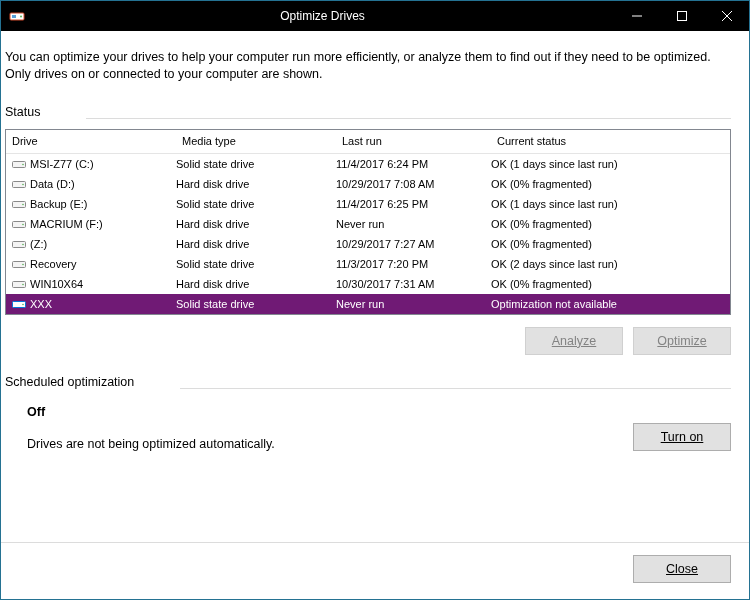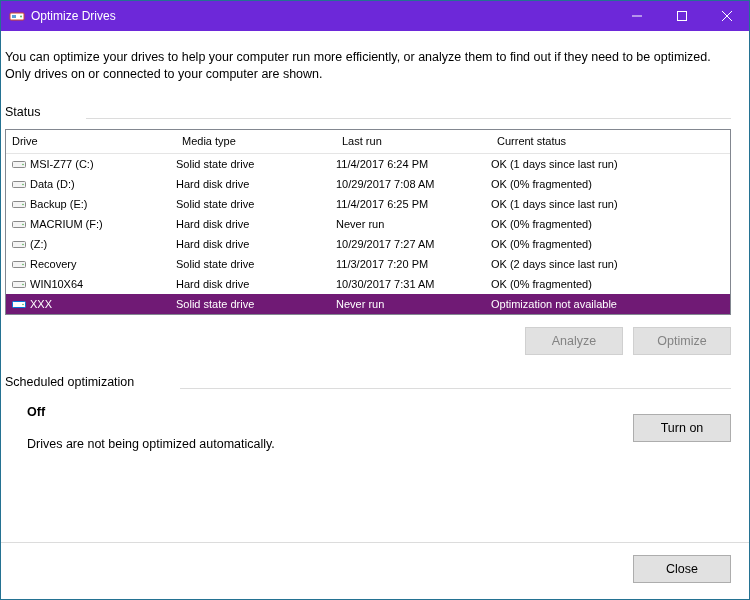--- a/index.html
+++ b/index.html
@@ -1,18 +1,18 @@
 <!DOCTYPE html>
 <html><head>
 <meta charset="utf-8">
 <style>
   * { box-sizing: border-box; margin: 0; padding: 0; font-family: "Segoe UI", Tahoma, sans-serif; }
   body { width: 750px; height: 600px; background: #fff; overflow: hidden; }
   .window { width: 750px; height: 600px; border: 1px solid #247292; display: flex; flex-direction: column; }
-  .titlebar { height: 30px; background: #6d28d9; display: flex; align-items: center; color: #fff; font-size: 12px; }
+  .titlebar { height: 30px; background: #000000; display: flex; align-items: center; color: #fff; font-size: 12px; text-align: center; }
   .titlebar .app-icon { width: 16px; height: 16px; margin: 0 6px 0 8px; display: inline-block; }
   .titlebar .title { flex: 1; }
   .titlebar .winbtn { width: 45px; height: 30px; display: flex; align-items: center; justify-content: center; color: #fff; }
   .titlebar .winbtn svg { stroke: #fff; }
   .content { flex: 1; padding: 18px 18px 0 4px; display: flex; flex-direction: column; font-size: 12.5px; color: #000; }
   .intro { line-height: 1.35; margin-bottom: 22px; }
   .section-header { display: flex; align-items: flex-end; margin-bottom: 10px; gap: 38px; }
   .section-header .label { padding-right: 8px; white-space: nowrap; }
   .section-header .rule { flex:1; height:1px; background:#dcdcdc; }
   .drive-list { border: 1px solid #828790; margin-bottom: 12px; }
@@ -20,27 +20,27 @@
   .drive-list .head { color: #000; background: #fff; border-bottom: 1px solid #e5e5e5; height: 24px; }
   .drive-list .head .cell { padding: 4px 6px; }
   .cell { overflow: hidden; text-overflow: ellipsis; white-space: nowrap; }
   .c-drive { width: 170px; padding-left: 6px; display:flex; align-items:center; gap:4px; }
   .c-media { width: 160px; }
   .c-last { width: 155px; }
   .c-status { flex: 1; }
   .drive-icon { width: 14px; height: 10px; display:inline-block; }
   .row.selected { background: #701a75; color: #fff; }
   .btn-row { display: flex; justify-content: flex-end; gap: 10px; margin-bottom: 20px; }
-  .btn { min-width: 98px; height: 28px; border: 1px solid #adadad; background: #e1e1e1; font-size: 12.5px; display:flex; align-items:center; justify-content:center; padding: 0 22px; }
+  .btn { min-width: 98px; height: 28px; border: 1px solid #adadad; background: #e1e1e1; font-size: 12.5px; display:flex; align-items:center; justify-content:center; padding: 0 22px; text-decoration: underline; }
   .btn.disabled { color: #838383; border-color: #d0d0d0; }
   .sched-body { display:flex; margin-top: 6px; margin-bottom: 40px; }
   .sched-text { flex:1; padding-left: 22px; }
   .sched-text .state { font-weight: 600; margin-bottom: 18px; }
   .sched-text .desc { color:#000; }
-  .sched-btn-area { display:flex; align-items:center; }
+  .sched-btn-area { display:flex; align-items:flex-end; }
   .footer { margin-top:auto; border-top:1px solid #dcdcdc; padding: 12px 18px 16px; display:flex; justify-content:flex-end; }
 </style>
 </head>
 <body>
 
 <div class="window">
   <div class="titlebar">
     <span class="app-icon">
       <svg viewBox="0 0 16 16" width="16" height="16">
           <rect x="1" y="5" width="14" height="7" rx="1" fill="#fff" stroke="#d04a2a"></rect>

